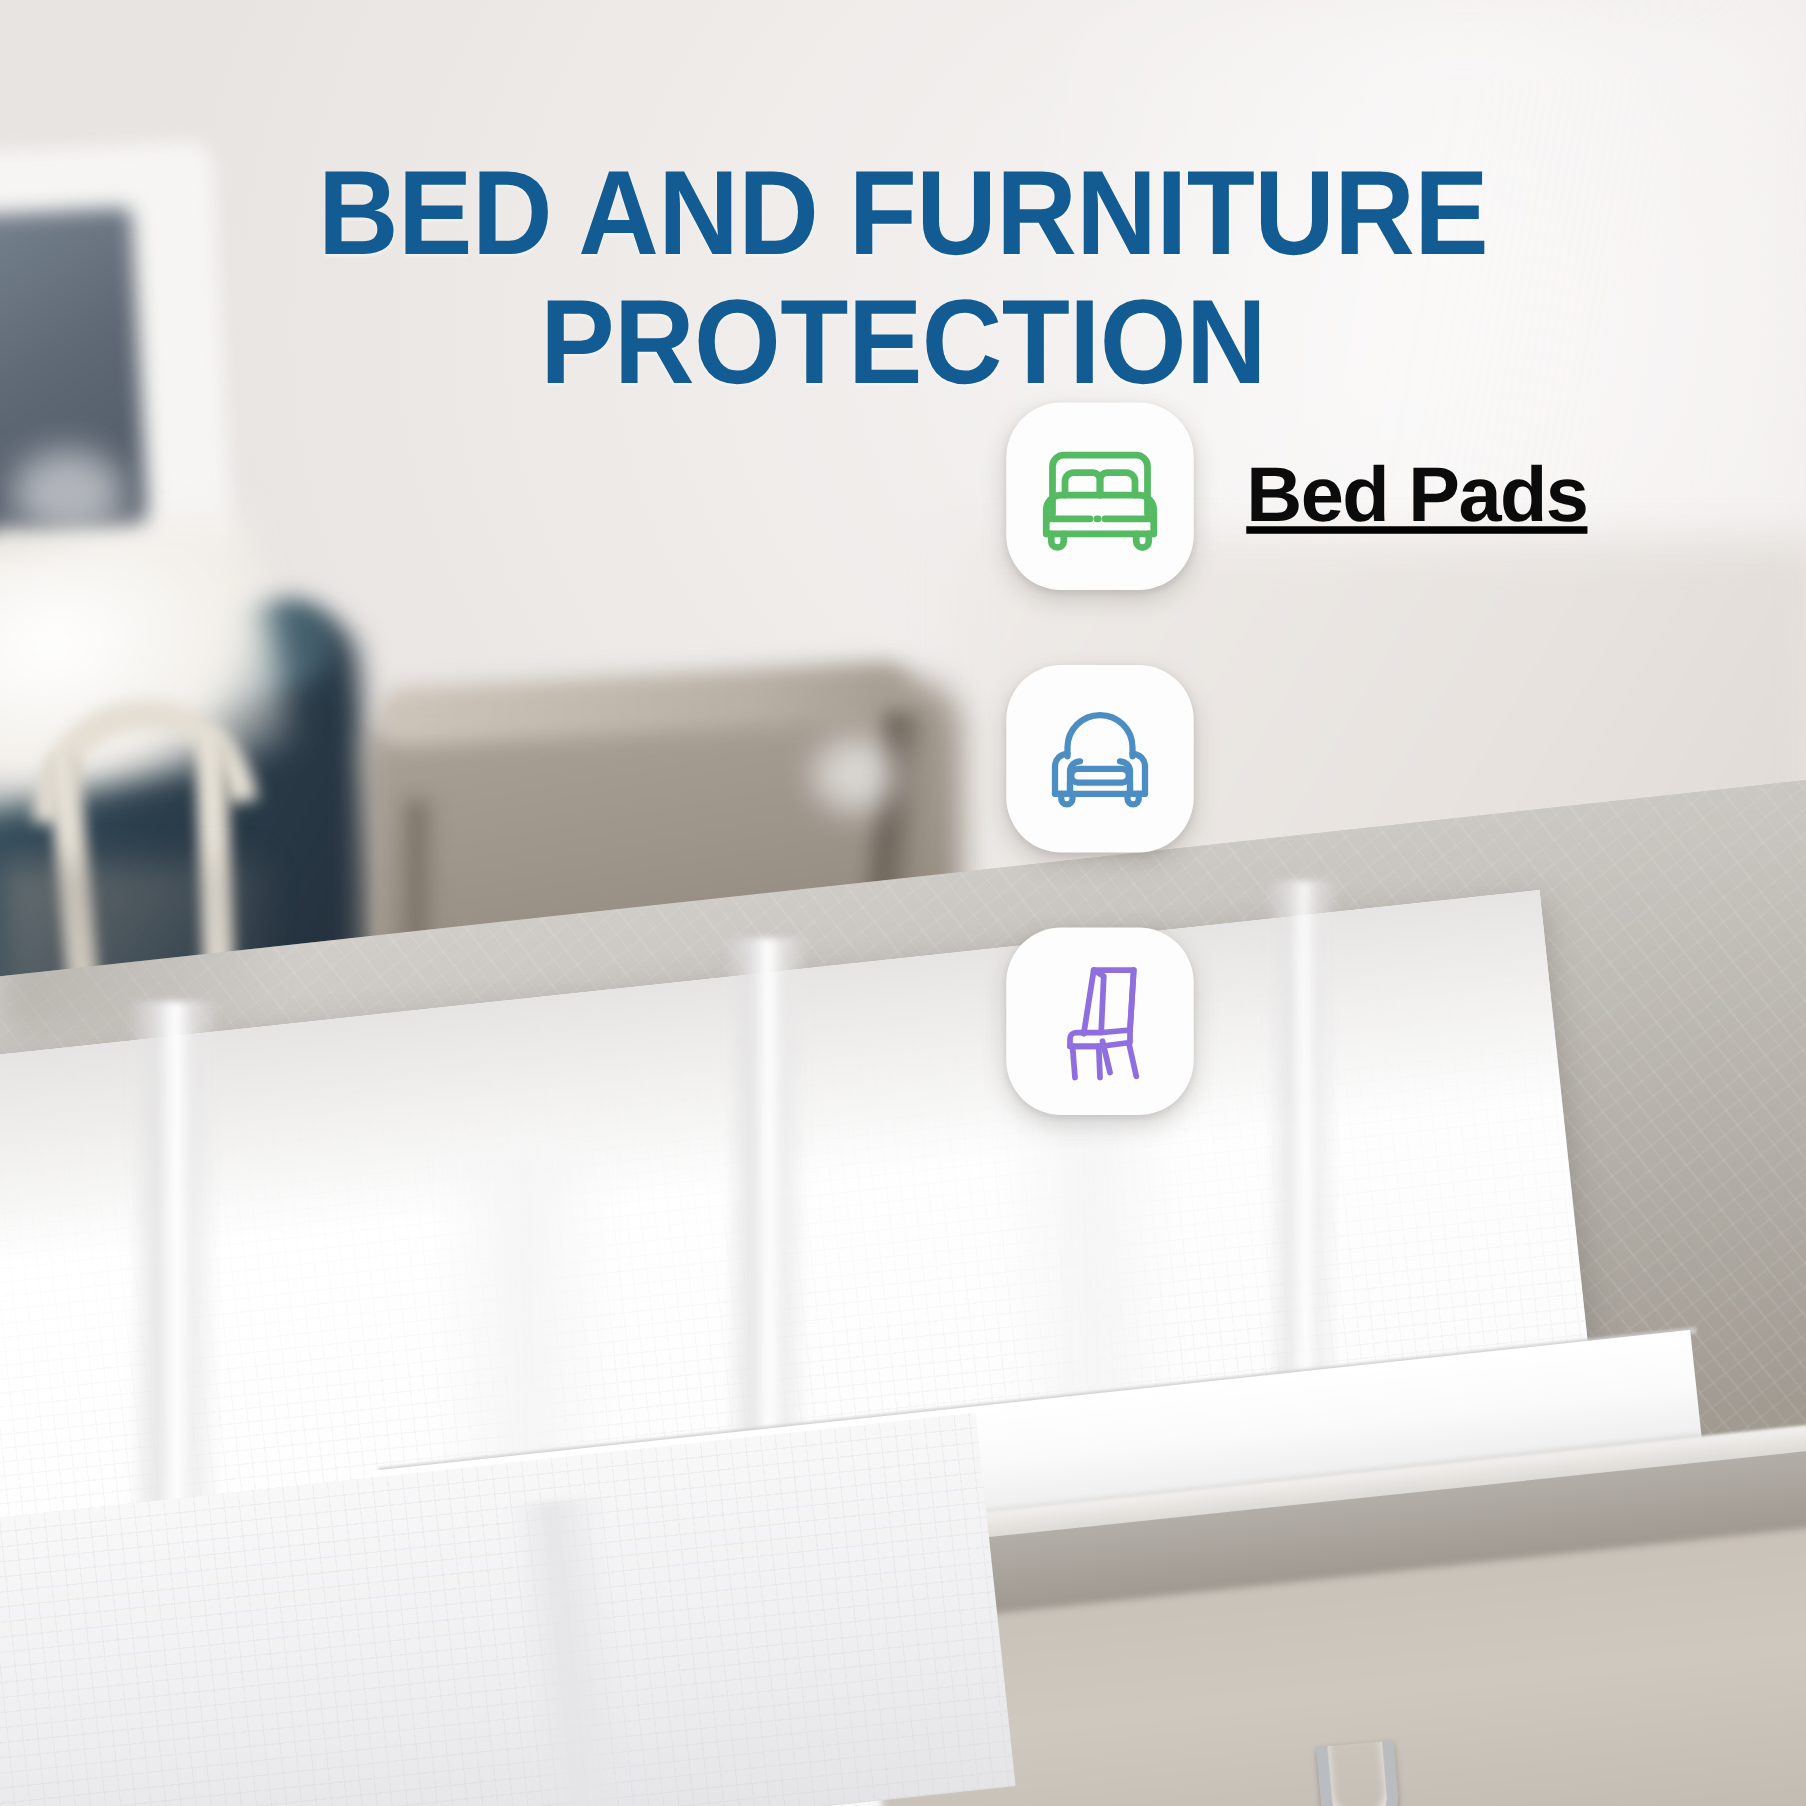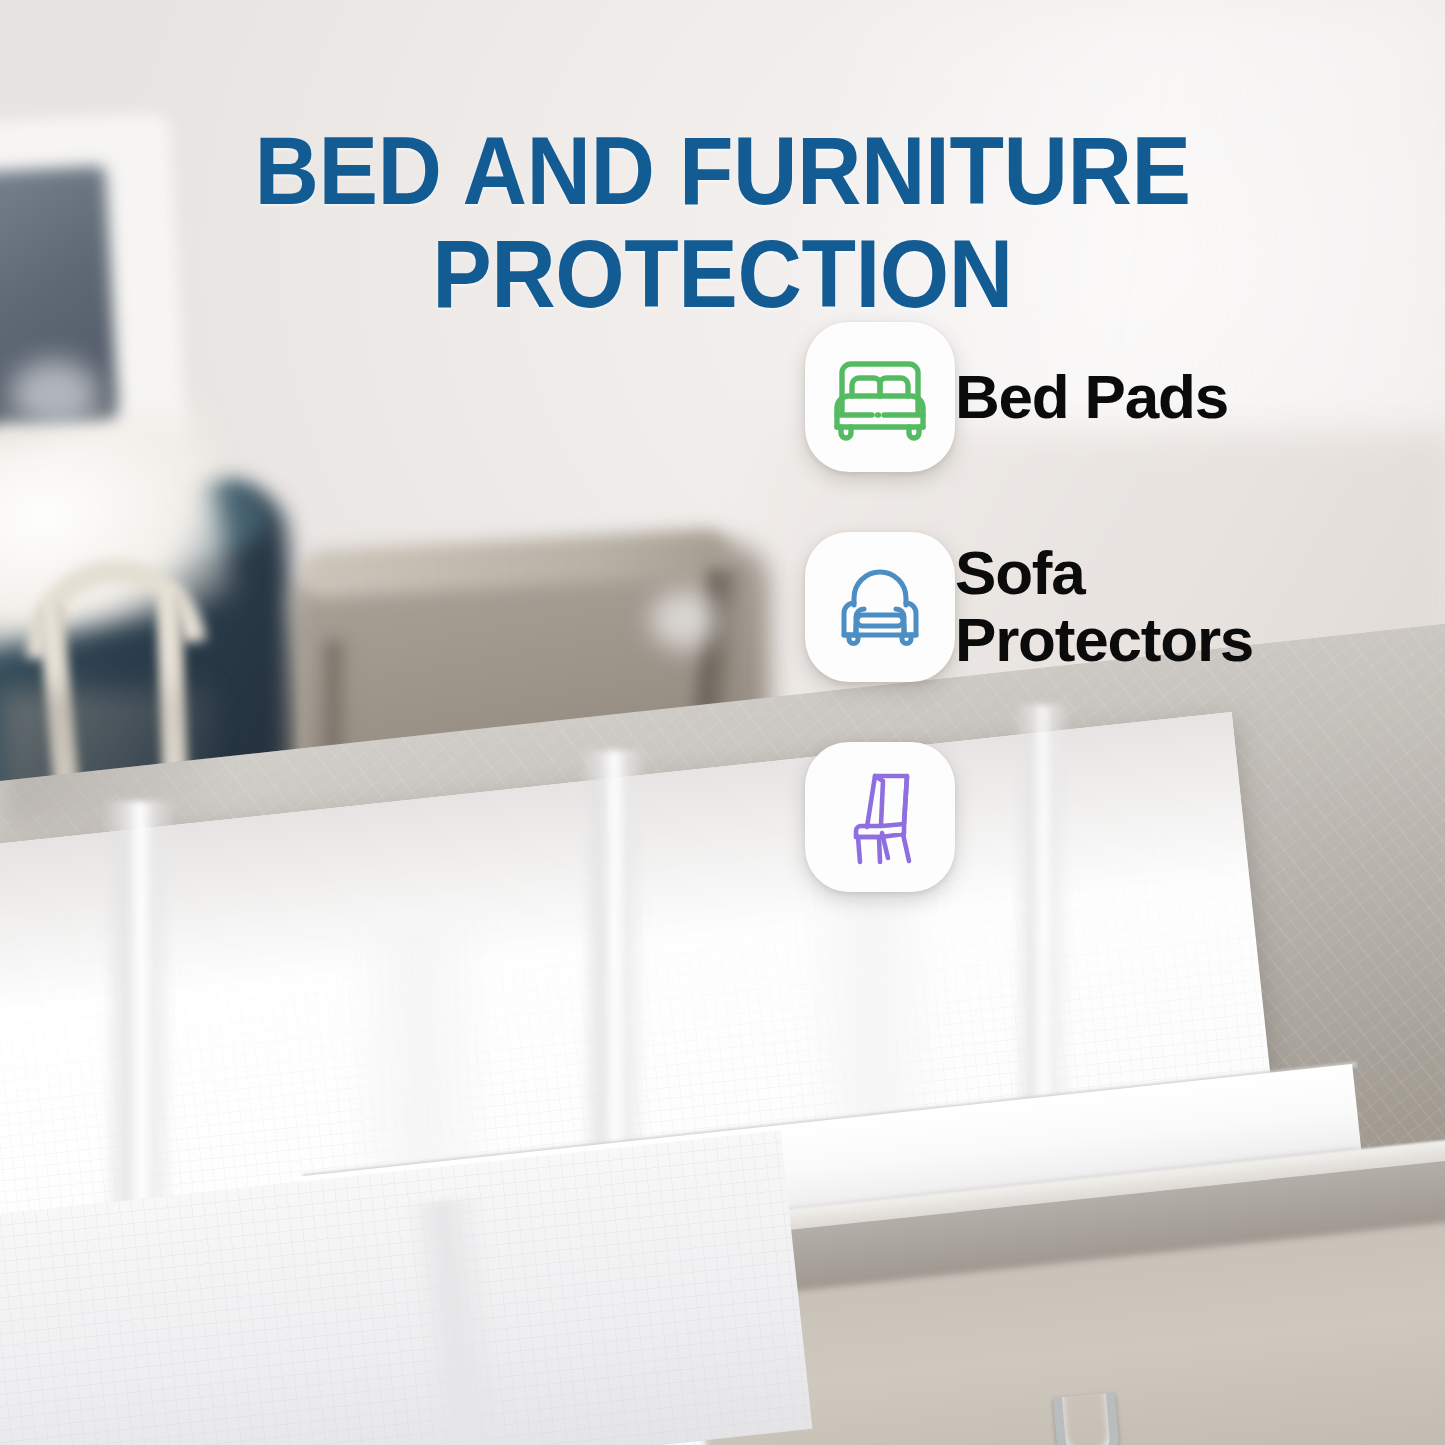--- a/index.html
+++ b/index.html
@@ -367,21 +367,23 @@
 
   
   .features {
     position: absolute;
     left: 805px; top: 322px;
     width: 620px;
   }
   .feature {
     display: flex;
     align-items: center;
+    gap: 42px;
     margin-bottom: 60px;
+    text-decoration: underline;
   }
   .badge {
     flex: 0 0 auto;
     width: 150px;
     height: 150px;
     background: #fdfdfd;
     border-radius: 44px;
     box-shadow: 0 8px 20px rgba(80,76,70,.22), 0 2px 5px rgba(80,76,70,.12);
     display: flex;
     align-items: center;
@@ -504,22 +506,20 @@
 
             <path d="M26 69 V78"></path>
             <path d="M74 69 V78"></path>
             <path d="M14 78 H86"></path>
 
             <path d="M19 78 v4 a4.5 4.5 0 0 0 9 0 v-4"></path>
             <path d="M72 78 v4 a4.5 4.5 0 0 0 9 0 v-4"></path>
           </svg>
         </span>
       </div>
-      <div class="feature-label">Sofa
-Protectors</div>
     </div>
 
     <div class="feature">
       <div class="badge">
         <span>
           <svg width="92" height="100" viewBox="0 0 92 100" fill="none" stroke="#8f6fe0" stroke-width="4.6" stroke-linecap="round" stroke-linejoin="round">
 
             <path d="M33 60 L41 9 L73 9 L70 57"></path>
             <path d="M41 9 L49 14 L47 58"></path>
             <path d="M73 9 L70 57"></path>

